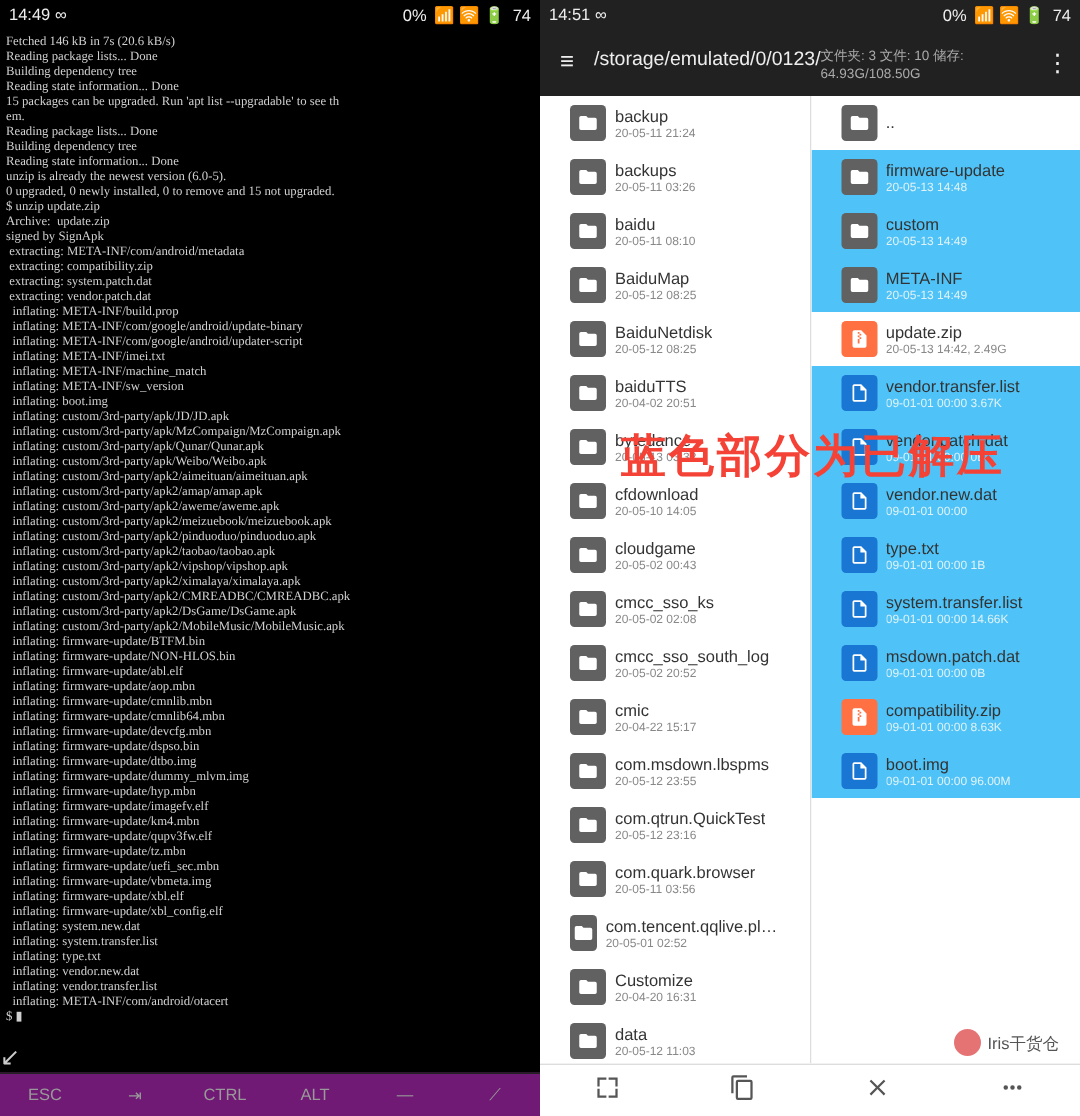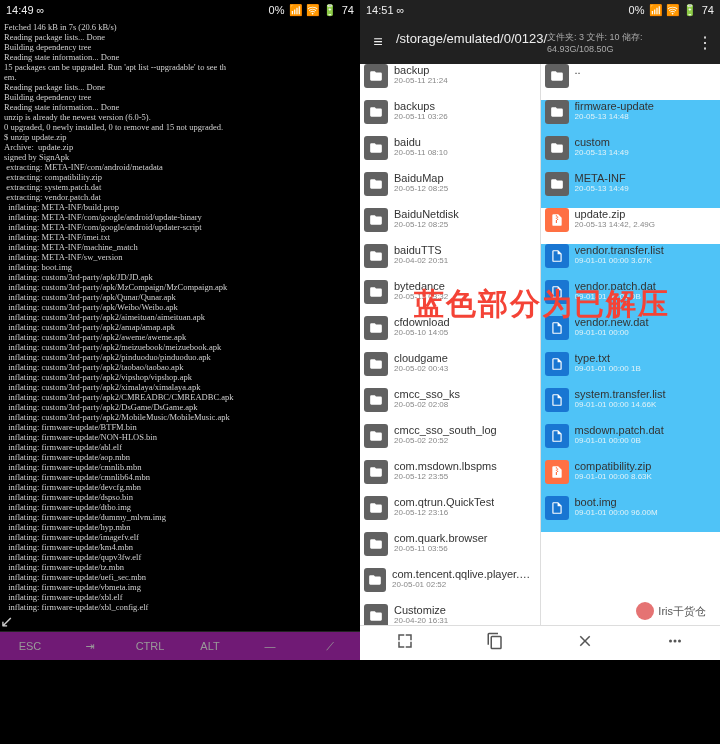--- a/index.html
+++ b/index.html
@@ -1,16 +1,16 @@
 <!DOCTYPE html>
 <html><head>
 <meta charset="utf-8">
 <style>
   html,body{margin:0;padding:0;width:720px;height:744px;overflow:hidden;font-family:sans-serif;background:#000}
-  .screen{position:absolute;top:0;width:360px;height:660px;display:flex;flex-direction:column}
+  .screen{position:absolute;top:0;width:360px;height:744px;display:flex;flex-direction:column}
   .left{left:0;background:#000;color:#ccc}
   .right{left:360px;background:#ffffff;color:#333}
   
   .status{height:20px;display:flex;align-items:center;justify-content:space-between;padding:0 6px;font-size:11px}
   .left .status{background:#000;color:#eee}
   .right .status{background:#212121;color:#eee}
   .status .icons span{margin-left:2px}
   
   .term{flex:1;overflow:hidden;font-family:Liberation Serif, serif;font-size:8.5px;line-height:10px;white-space:pre;color:#d0d0d0;padding:2px 4px 0 4px}
   .keybar{height:28px;background:#701a75;display:flex;align-items:center;justify-content:space-around;border-top:1px solid #222;color:#999;font-size:11px}
@@ -19,21 +19,21 @@
   .fm-top{background:#212121;color:#eee;height:44px;display:flex;align-items:center;padding:0 6px}
   .fm-top .hamb{width:24px;font-size:16px;text-align:center}
   .fm-top .path{flex:1;display:flex;flex-direction:row;justify-content:center;padding-left:6px}
   .fm-top .path .p{font-size:13px}
   .fm-top .path .s{font-size:9px;color:#aaa}
   .fm-top .more{width:18px;text-align:center;font-size:16px}
   .fm-body{flex:1;display:flex;overflow:hidden;position:relative}
   .col{width:50%;overflow:hidden}
   .col.l{background:#fff;border-right:1px solid #ddd}
   .col.r{background:#fff}
-  .item{display:flex;align-items:flex-start;height:36px;padding:0 4px}
+  .item{display:flex;align-items:center;height:36px;padding:0 20px}
   .item .icn{width:24px;height:24px;border-radius:3px;display:flex;align-items:center;justify-content:center;margin-right:6px;font-size:12px}
   .icn.folder{background:#616161;color:#fff}
   .icn.zip{background:#ff7043;color:#fff}
   .icn.file{background:#1976d2;color:#fff}
   .icn svg{width:14px;height:14px;fill:#fff}
   .item .txt{display:flex;flex-direction:column;overflow:hidden}
   .item .nm{font-size:11px;white-space:nowrap;overflow:hidden;text-overflow:ellipsis}
   .item .dt{font-size:8px;color:#888}
   .item.sel{background:#4fc3f7}
   .item.sel .dt{color:#e0f2f7}
@@ -278,20 +278,31 @@
             <div class="dt">20-05-02 20:52</div>
           </div>
         </div>
         <div class="item">
           <div class="icn folder">
             <svg viewBox="0 0 24 24">
               <path d="M10 4H4a2 2 0 0 0-2 2v12a2 2 0 0 0 2 2h16a2 2 0 0 0 2-2V8a2 2 0 0 0-2-2h-8l-2-2z"></path>
             </svg>
           </div>
           <div class="txt">
+            <div class="nm">cmic</div>
+            <div class="dt">20-04-22 15:17</div>
+          </div>
+        </div>
+        <div class="item">
+          <div class="icn folder">
+            <svg viewBox="0 0 24 24">
+              <path d="M10 4H4a2 2 0 0 0-2 2v12a2 2 0 0 0 2 2h16a2 2 0 0 0 2-2V8a2 2 0 0 0-2-2h-8l-2-2z"></path>
+            </svg>
+          </div>
+          <div class="txt">
             <div class="nm">com.msdown.lbspms</div>
             <div class="dt">20-05-12 23:55</div>
           </div>
         </div>
         <div class="item">
           <div class="icn folder">
             <svg viewBox="0 0 24 24">
               <path d="M10 4H4a2 2 0 0 0-2 2v12a2 2 0 0 0 2 2h16a2 2 0 0 0 2-2V8a2 2 0 0 0-2-2h-8l-2-2z"></path>
             </svg>
           </div>

